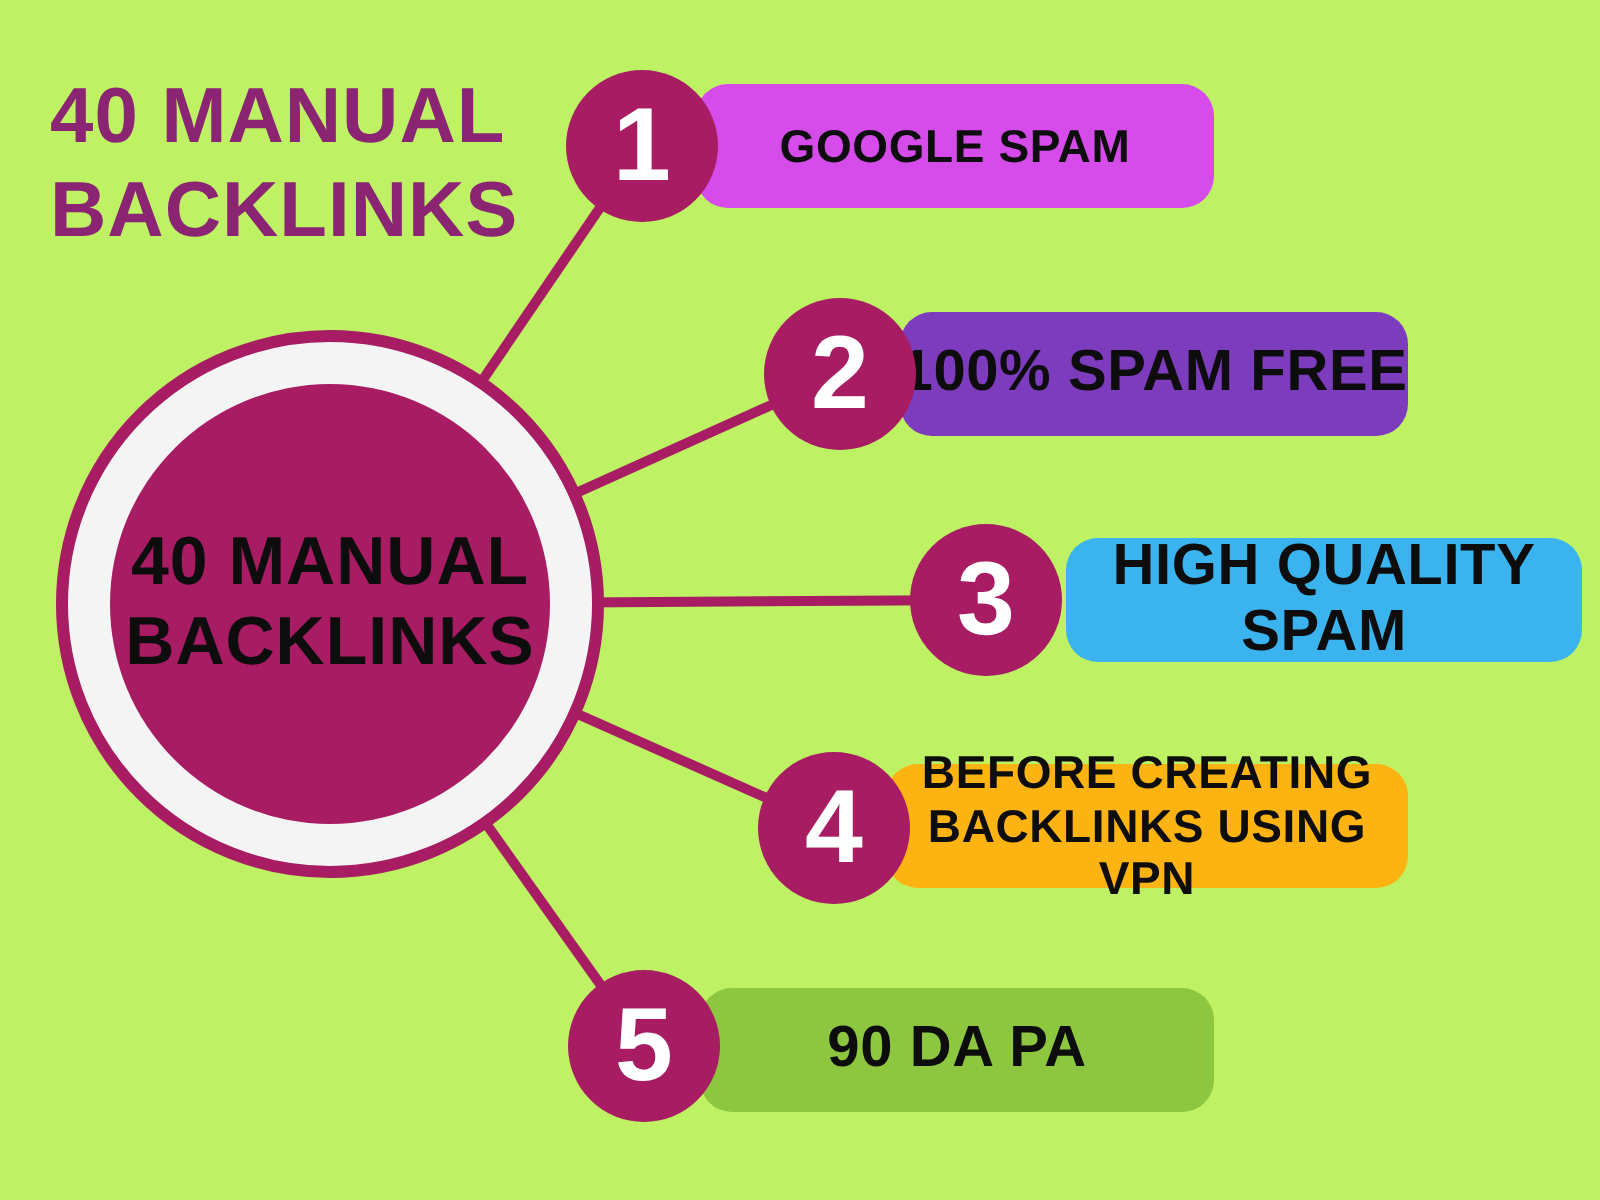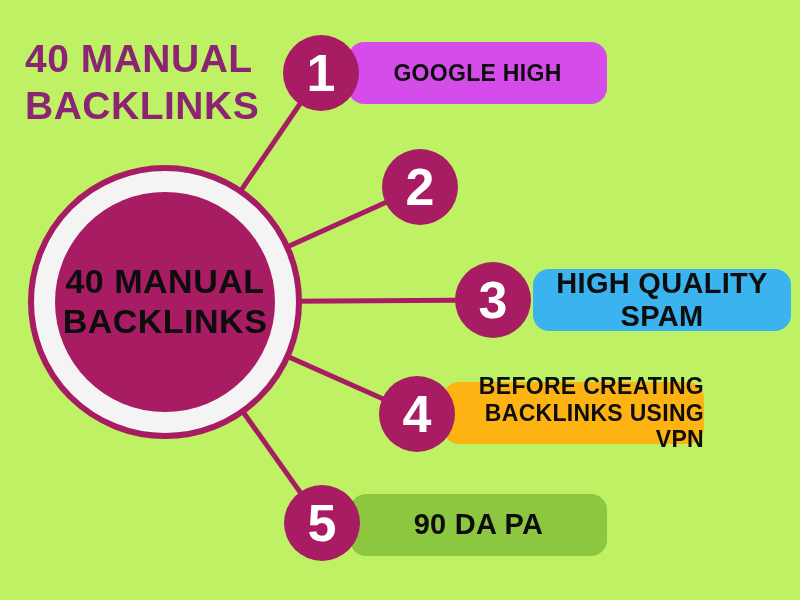--- a/index.html
+++ b/index.html
@@ -86,42 +86,47 @@
     <div class="hub-disc" style="background: rgb(167, 28, 98);">
       <div class="hub-text" style="color: rgb(13, 13, 13);">
         <span>40 MANUAL</span><br>
         <span>BACKLINKS</span>
       </div>
     </div>
   </div>
 
   <div class="bar bar-1" style="background: rgb(213, 76, 235);">
     <div class="bar-text txt-sm">
-      <span>GOOGLE HIGH</span><br>
+      <span>GOOGLE SPAM</span><br>
     </div>
   </div>
   <div class="num num-1" style="background: rgb(167, 28, 98);">
     <span>1</span>
   </div>
 
+  <div class="bar bar-2" style="background: rgb(125, 60, 190);">
+    <div class="bar-text txt-lg">
+      <span>100% SPAM FREE</span>
+    </div>
+  </div>
   <div class="num num-2" style="background: rgb(167, 28, 98);">
     <span>2</span>
   </div>
 
   <div class="bar bar-3" style="background: rgb(58, 179, 239);">
     <div class="bar-text txt-lg">
       <span>HIGH QUALITY</span><br>
       <span>SPAM</span>
     </div>
   </div>
   <div class="num num-3" style="background: rgb(167, 28, 98);">
     <span>3</span>
   </div>
 
-  <div class="bar bar-4" style="background: rgb(253, 179, 17); text-align: right;">
+  <div class="bar bar-4" style="background: rgb(253, 179, 17);">
     <div class="bar-text txt-sm">
       <span>BEFORE CREATING</span><br>
       <span>BACKLINKS USING VPN</span>
     </div>
   </div>
   <div class="num num-4" style="background: rgb(167, 28, 98);">
     <span>4</span>
   </div>
 
   <div class="bar bar-5" style="background: rgb(141, 198, 63);">

